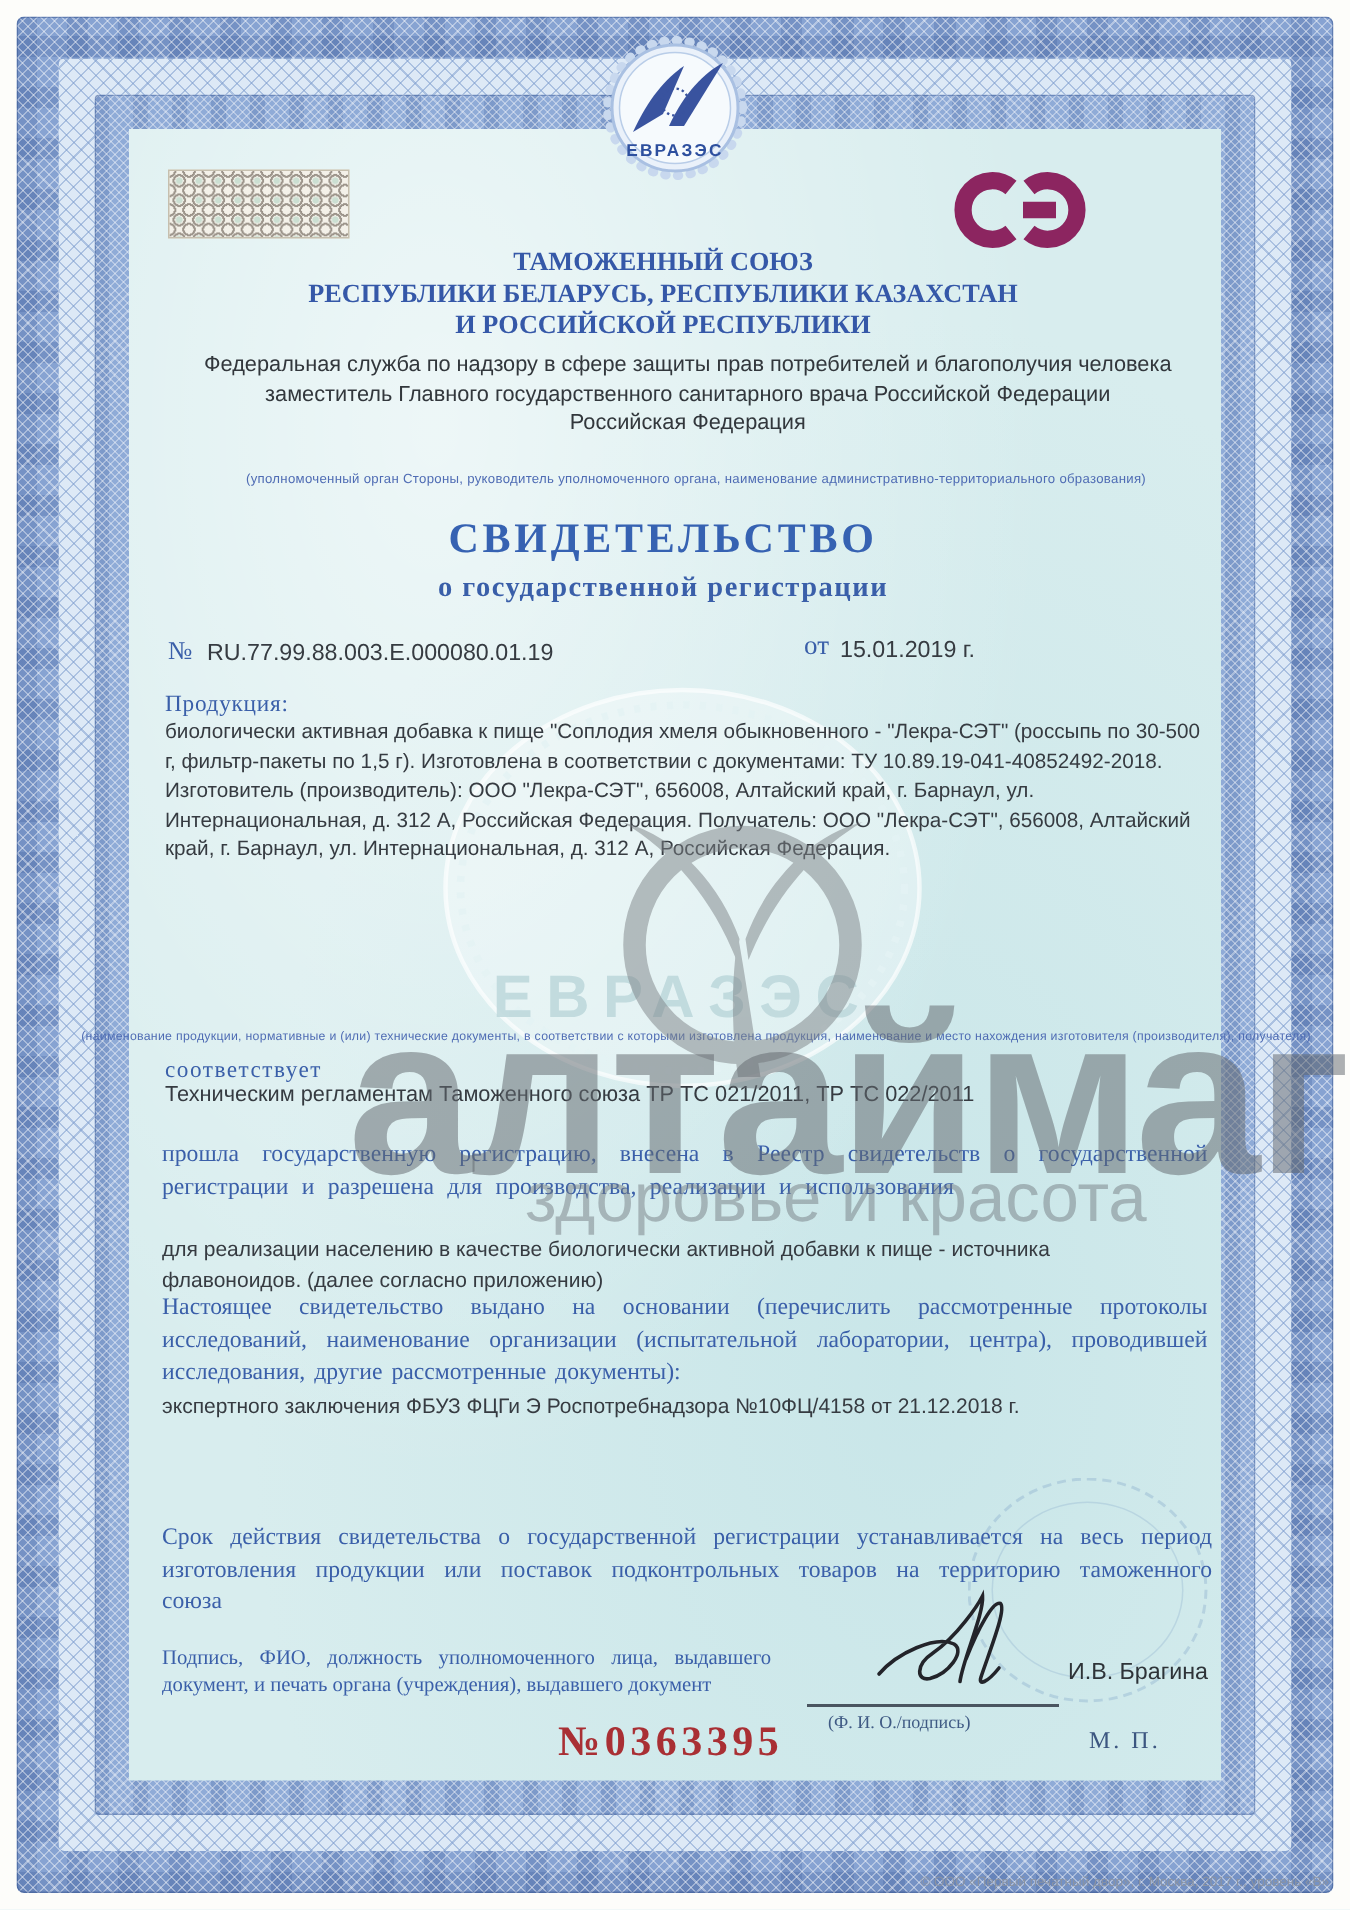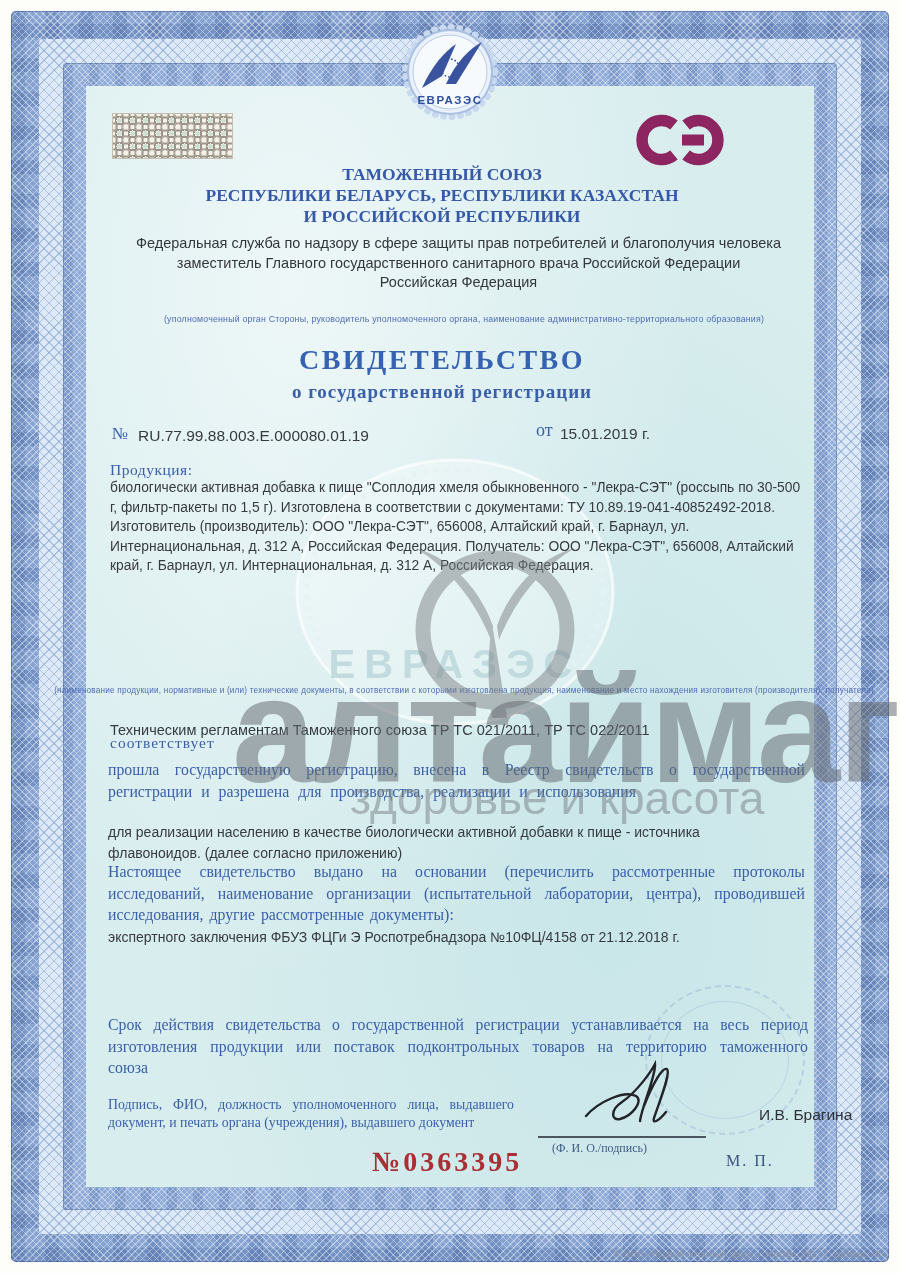--- a/index.html
+++ b/index.html
@@ -133,41 +133,41 @@
 
   <div class="abs preprint" style="left:112px; top:424px; font-size:17px; z-index:2;">№</div>
   <div class="abs typed" style="left:138px; top:427px; font-size:15.5px; z-index:2;">RU.77.99.88.003.Е.000080.01.19</div>
   <div class="abs preprint" style="left:536px; top:420px; font-size:18px; z-index:2;">от</div>
   <div class="abs typed" style="left:560px; top:425px; font-size:15.5px; z-index:2;">15.01.2019 г.</div>
 
   <div class="abs preprint" style="left:110px; top:461px; font-size:15.5px; letter-spacing:.5px; z-index:2;">Продукция:</div>
   <div class="abs typed" style="left:110px; top:478px; width:694px; font-size:13.8px; line-height:19.5px; z-index:2;">биологически активная добавка к пище "Соплодия хмеля обыкновенного - "Лекра-СЭТ" (россыпь по 30-500 г, фильтр-пакеты по 1,5 г). Изготовлена в соответствии с документами: ТУ 10.89.19-041-40852492-2018. Изготовитель (производитель): ООО "Лекра-СЭТ", 656008, Алтайский край, г. Барнаул, ул. Интернациональная, д. 312 А, Российская Федерация. Получатель: ООО "Лекра-СЭТ", 656008, Алтайский край, г. Барнаул, ул. Интернациональная, д. 312 А, Российская Федерация.</div>
   <div class="abs center tiny-caption" style="top:686px; font-size:8.2px; z-index:2;">(наименование продукции, нормативные и (или) технические документы, в соответствии с которыми изготовлена продукция, наименование и место нахождения изготовителя (производителя), получателя)</div>
 
-  <div class="abs preprint" style="left:110px; top:734px; font-size:15.5px; letter-spacing:1px; z-index:2;">соответствует</div>
+  <div class="abs preprint" style="left:110px; top:705px; font-size:15.5px; letter-spacing:1px; z-index:2;">соответствует</div>
   <div class="abs typed" style="left:110px; top:722px; width:694px; font-size:14.5px; z-index:2;">Техническим регламентам Таможенного союза ТР ТС 021/2011, ТР ТС 022/2011</div>
 
   <div class="abs preprint just" style="left:108px; top:759px; width:697px; font-size:15.8px; line-height:21.5px; word-spacing:5px; z-index:2;">прошла государственную регистрацию, внесена в Реестр свидетельств о государственной регистрации и разрешена для производства, реализации и использования</div>
   <div class="abs typed" style="left:108px; top:822px; width:680px; font-size:14px; line-height:20.5px; z-index:2;">для реализации населению в качестве биологически активной добавки к пище - источника флавоноидов. (далее согласно приложению)</div>
 
   <div class="abs preprint just" style="left:108px; top:861px; width:697px; font-size:15.8px; line-height:21.5px; word-spacing:2px; z-index:2;">Настоящее свидетельство выдано на основании (перечислить рассмотренные протоколы исследований, наименование организации (испытательной лаборатории, центра), проводившей исследования, другие рассмотренные документы):</div>
   <div class="abs typed" style="left:108px; top:929px; width:700px; font-size:14px; z-index:2;">экспертного заключения ФБУЗ ФЦГи Э Роспотребнадзора №10ФЦ/4158 от 21.12.2018 г.</div>
 
   <div class="abs preprint just" style="left:108px; top:1014px; width:700px; font-size:15.8px; line-height:21.5px; word-spacing:4px; z-index:2;">Срок действия свидетельства о государственной регистрации устанавливается на весь период изготовления продукции или поставок подконтрольных товаров на территорию таможенного союза</div>
 
   <div class="abs seal-ghost" style="left:645px; top:985px; width:160px; height:150px; z-index:1;">
     <div class="seal-ghost-inner"></div>
   </div>
 
   <div class="abs preprint just" style="left:108px; top:1096px; width:406px; font-size:13.8px; line-height:17.5px; z-index:2;">Подпись, ФИО, должность уполномоченного лица, выдавшего документ, и печать органа (учреждения), выдавшего документ</div>
 
   <svg class="abs" style="left:580px; top:1058px; z-index:2;" width="120" height="80" viewBox="0 0 120 80">
     <path d="M6,58 C18,44 44,32 56,38 C64,43 52,58 40,61 C31,63 30,52 42,44 C58,33 72,12 75,6 C76,18 62,48 60,63 M64,48 C72,28 82,9 87,11 C91,15 80,42 74,60 C72,66 78,64 86,54" stroke="#23242a" stroke-width="2.4" fill="none" stroke-linecap="round"></path>
   </svg>
-  <div class="abs typed" style="left:712px; top:1106px; font-size:15.5px; color:#2e3338; z-index:2;margin-left:47px;">И.В. Брагина</div>
+  <div class="abs typed" style="left:712px; top:1106px; font-size:15.5px; color:#2e3338; z-index:2;">И.В. Брагина</div>
   <div class="abs" style="left:538px; top:1136px; width:168px; height:1.5px; background:#4a5560; z-index:2;"></div>
   <div class="abs preprint" style="left:552px; top:1141px; font-size:12px; color:#3f5a84; z-index:2;">(Ф. И. О./подпись)</div>
   <div class="abs preprint" style="left:726px; top:1152px; font-size:16px; color:#3c5680; letter-spacing:2px; z-index:2;">М. П.</div>
 
   <div class="abs serial" style="left:372px; top:1146px; z-index:2;">№0363395</div>
 
   <div class="abs watermark-overlay" style="left:0; top:0; width:900px; height:1273px; z-index:3;">
     <svg class="abs" style="left:345px; top:505px;" width="220" height="220" viewBox="0 0 220 220">
       <g transform="translate(110,125)" fill="#7d8286" opacity=".5">
         <circle r="72" fill="none" stroke="#7d8286" stroke-width="15"></circle>

